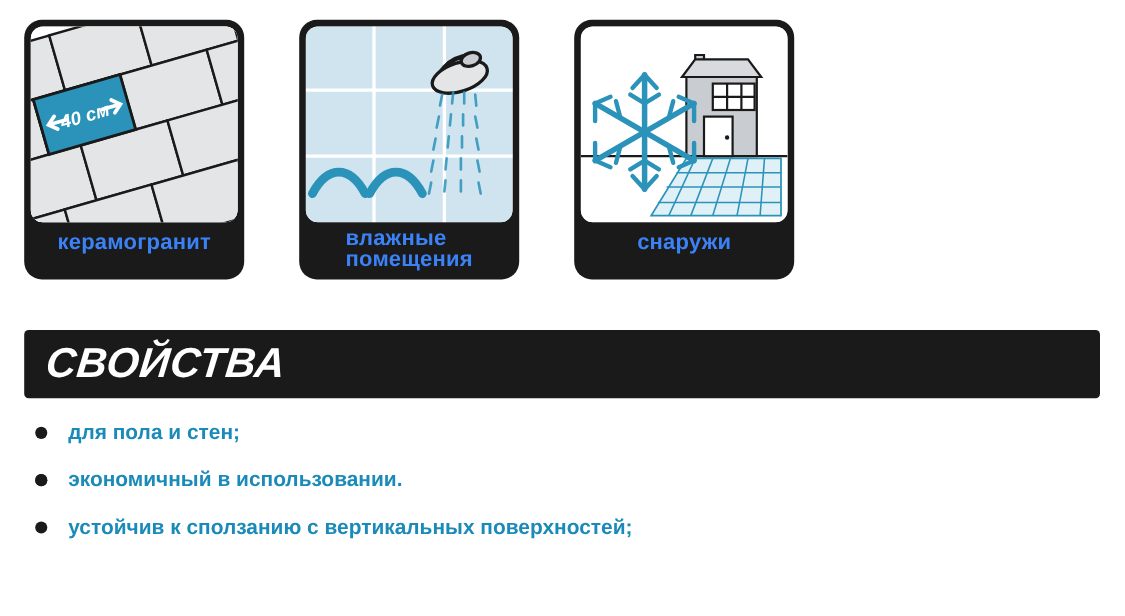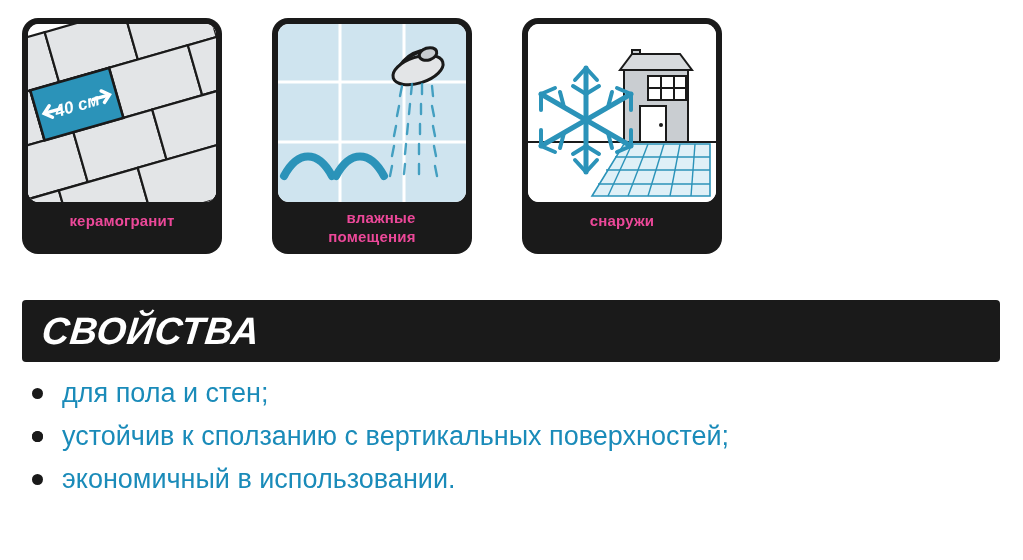--- a/index.html
+++ b/index.html
@@ -36,25 +36,25 @@
   .card-art {
     width: 188px;
     height: 178px;
     margin-top: 6px;
     border-radius: 11px;
     overflow: hidden;
     background: #ffffff;
     display: block;
   }
   .card-label {
-    color: #ec4899;
+    color: #3b82f6;
     font-weight: bold;
-    font-size: 15px;
+    font-size: 20px;
     line-height: 19px;
-    text-align: right;
+    text-align: left;
     padding: 9px 4px 12px 4px;
     letter-spacing: 0.2px;
   }
   .card-label.two-line {
     padding-top: 6px;
     padding-bottom: 8px;
   }
 
   
   .props-bar {
@@ -85,22 +85,22 @@
     top: 372px;
     width: 980px;
     list-style: none;
     margin: 0;
     padding: 0;
   }
   .props-list li {
     position: relative;
     padding-left: 40px;
     color: #1a8bb9;
-    font-size: 27px;
-    font-weight: normal;
+    font-size: 19px;
+    font-weight: bold;
     line-height: 43px;
     white-space: nowrap;
   }
   .props-list li .bullet {
     position: absolute;
     left: 10px;
     top: 16px;
     width: 11px;
     height: 11px;
     border-radius: 50%;
@@ -275,19 +275,19 @@
 <ul class="props-list">
   <li>
     <span class="bullet"></span>
     <span>для пола и стен;</span>
   </li>
   <li>
     <span class="bullet"></span>
   </li>
   <li>
     <span class="bullet"></span>
+    <span>экономичный в использовании.</span>
+  </li>
+  <li>
+    <span class="bullet"></span>
     <span>устойчив к сползанию с вертикальных поверхностей;</span>
   </li>
-  <li>
-    <span class="bullet"></span>
-    <span>экономичный в использовании.</span>
-  </li>
 </ul>
 
 </body></html>

